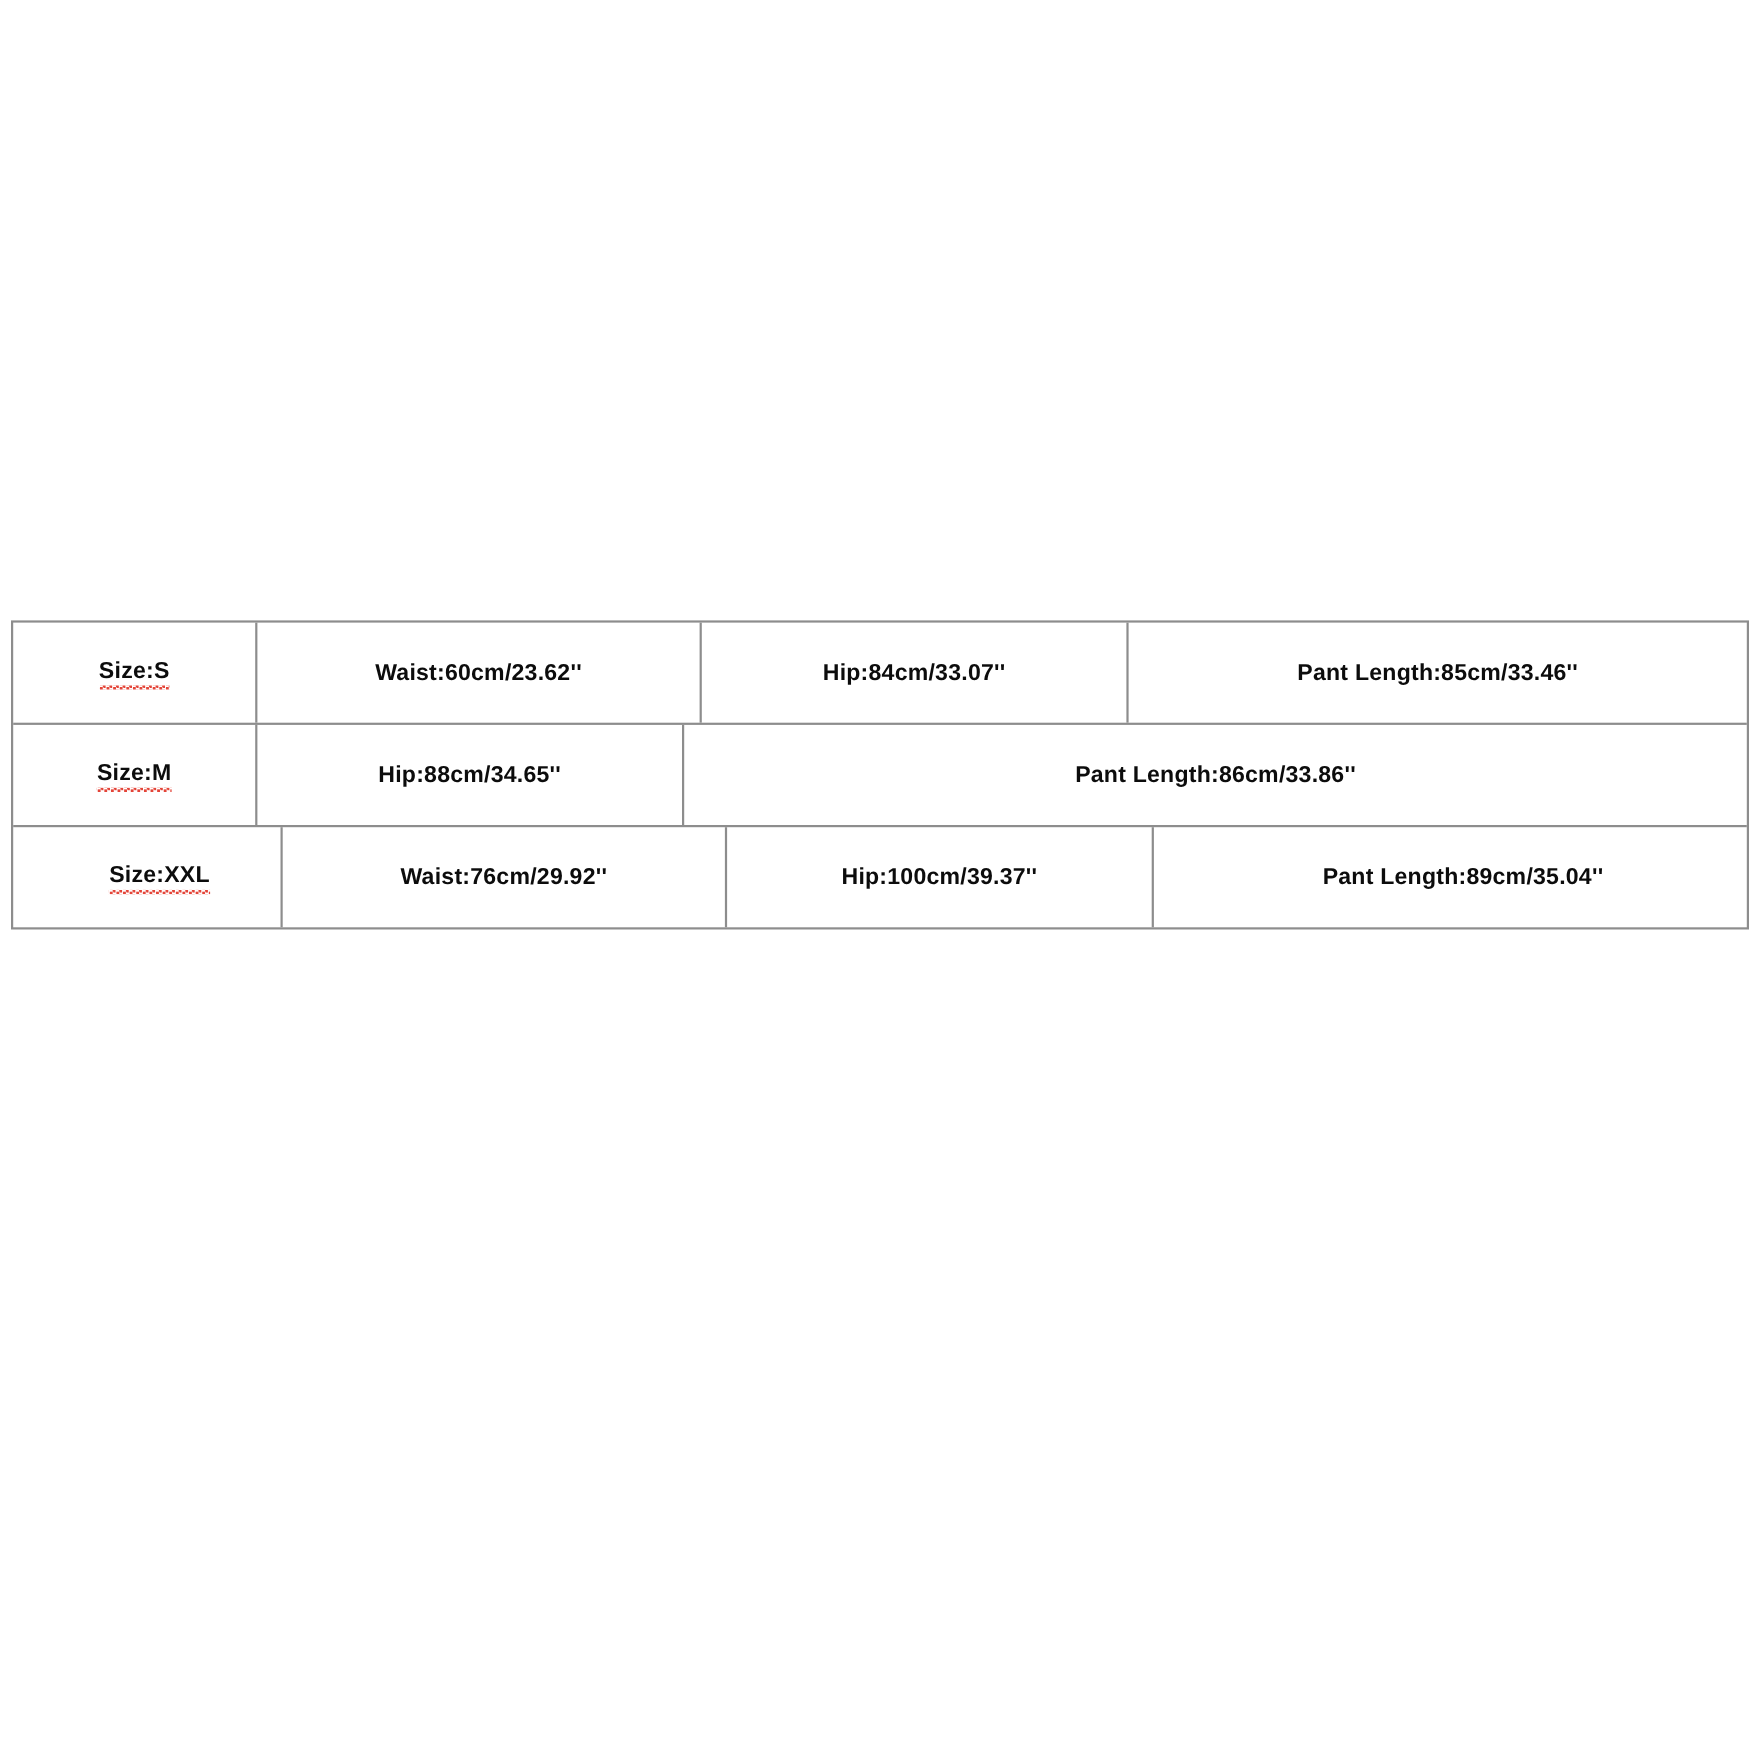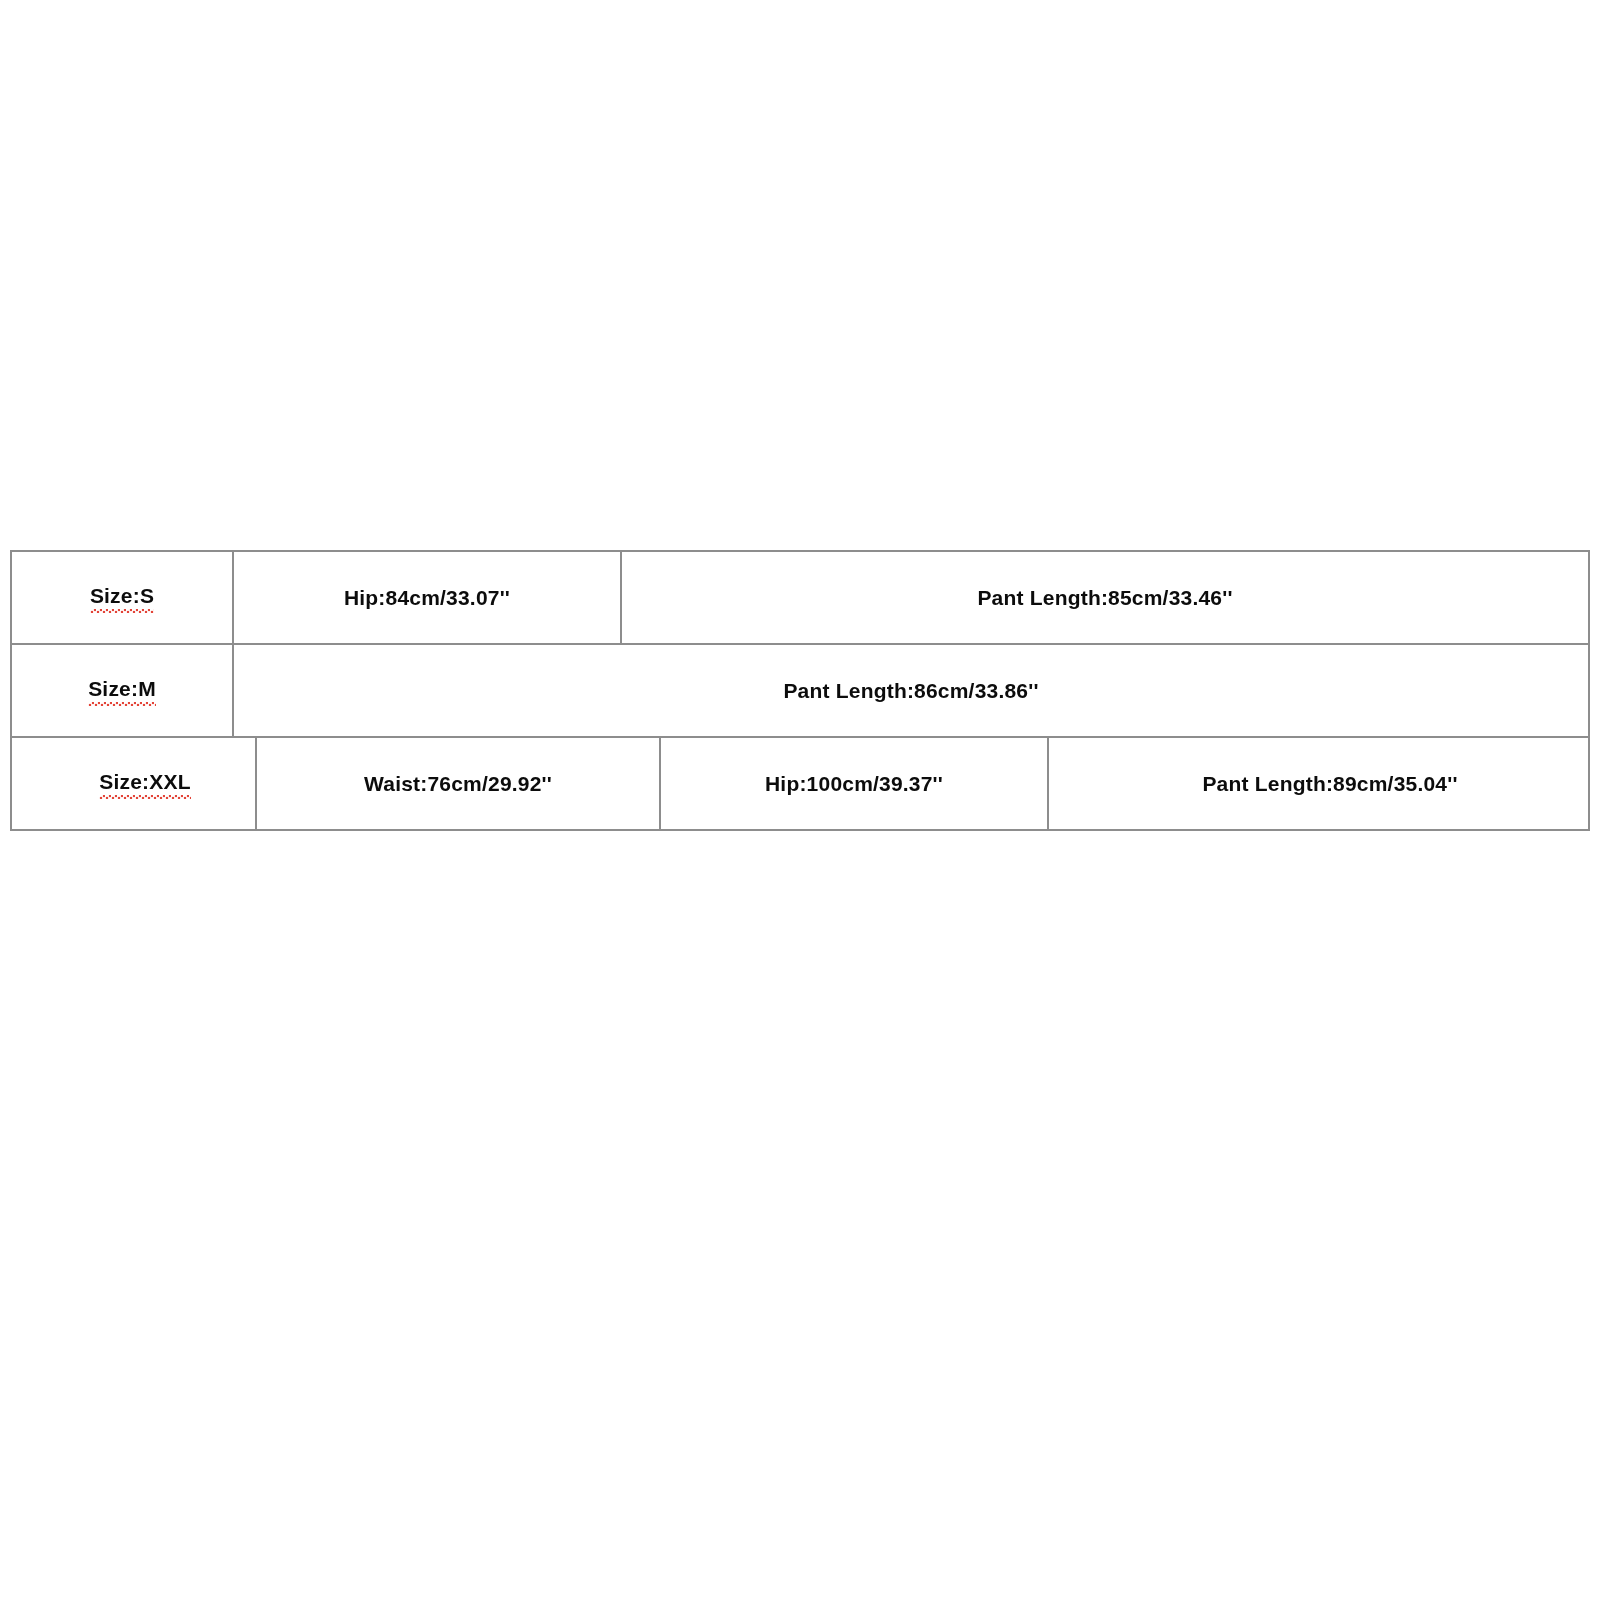--- a/index.html
+++ b/index.html
@@ -11,21 +11,21 @@
     width: 1600px;
     height: 1600px;
     position: relative;
     font-family: "Liberation Sans", sans-serif;
     overflow: hidden;
   }
 
   #size-chart {
     position: absolute;
     left: 10px;
-    top: 550px;
+    top: 564px;
     width: 1580px;
     box-sizing: border-box;
     border: 2px solid #8d8d8d;
     background: #ffffff;
   }
 
   .chart-row {
     display: flex;
     width: 100%;
     box-sizing: border-box;
@@ -93,28 +93,30 @@
 </style>
 </head>
 <body>
 
 <div id="size-chart">
 
   <div class="chart-row">
     <div class="cell cell-size">
       <span class="spell">Size:S</span>
     </div>
+    <div class="cell cell-waist">Waist:60cm/23.62''</div>
     <div class="cell cell-hip">Hip:84cm/33.07''</div>
     <div class="cell cell-length">Pant Length:85cm/33.46''</div>
   </div>
 
   <div class="chart-row">
     <div class="cell cell-size">
       <span class="spell">Size:M</span>
     </div>
+    <div class="cell cell-hip">Hip:88cm/34.65''</div>
     <div class="cell cell-length">Pant Length:86cm/33.86''</div>
   </div>
 
 
 
   <div class="chart-row">
     <div class="cell cell-size">
       <span class="spell">Size:XXL</span>
     </div>
     <div class="cell cell-waist">Waist:76cm/29.92''</div>

